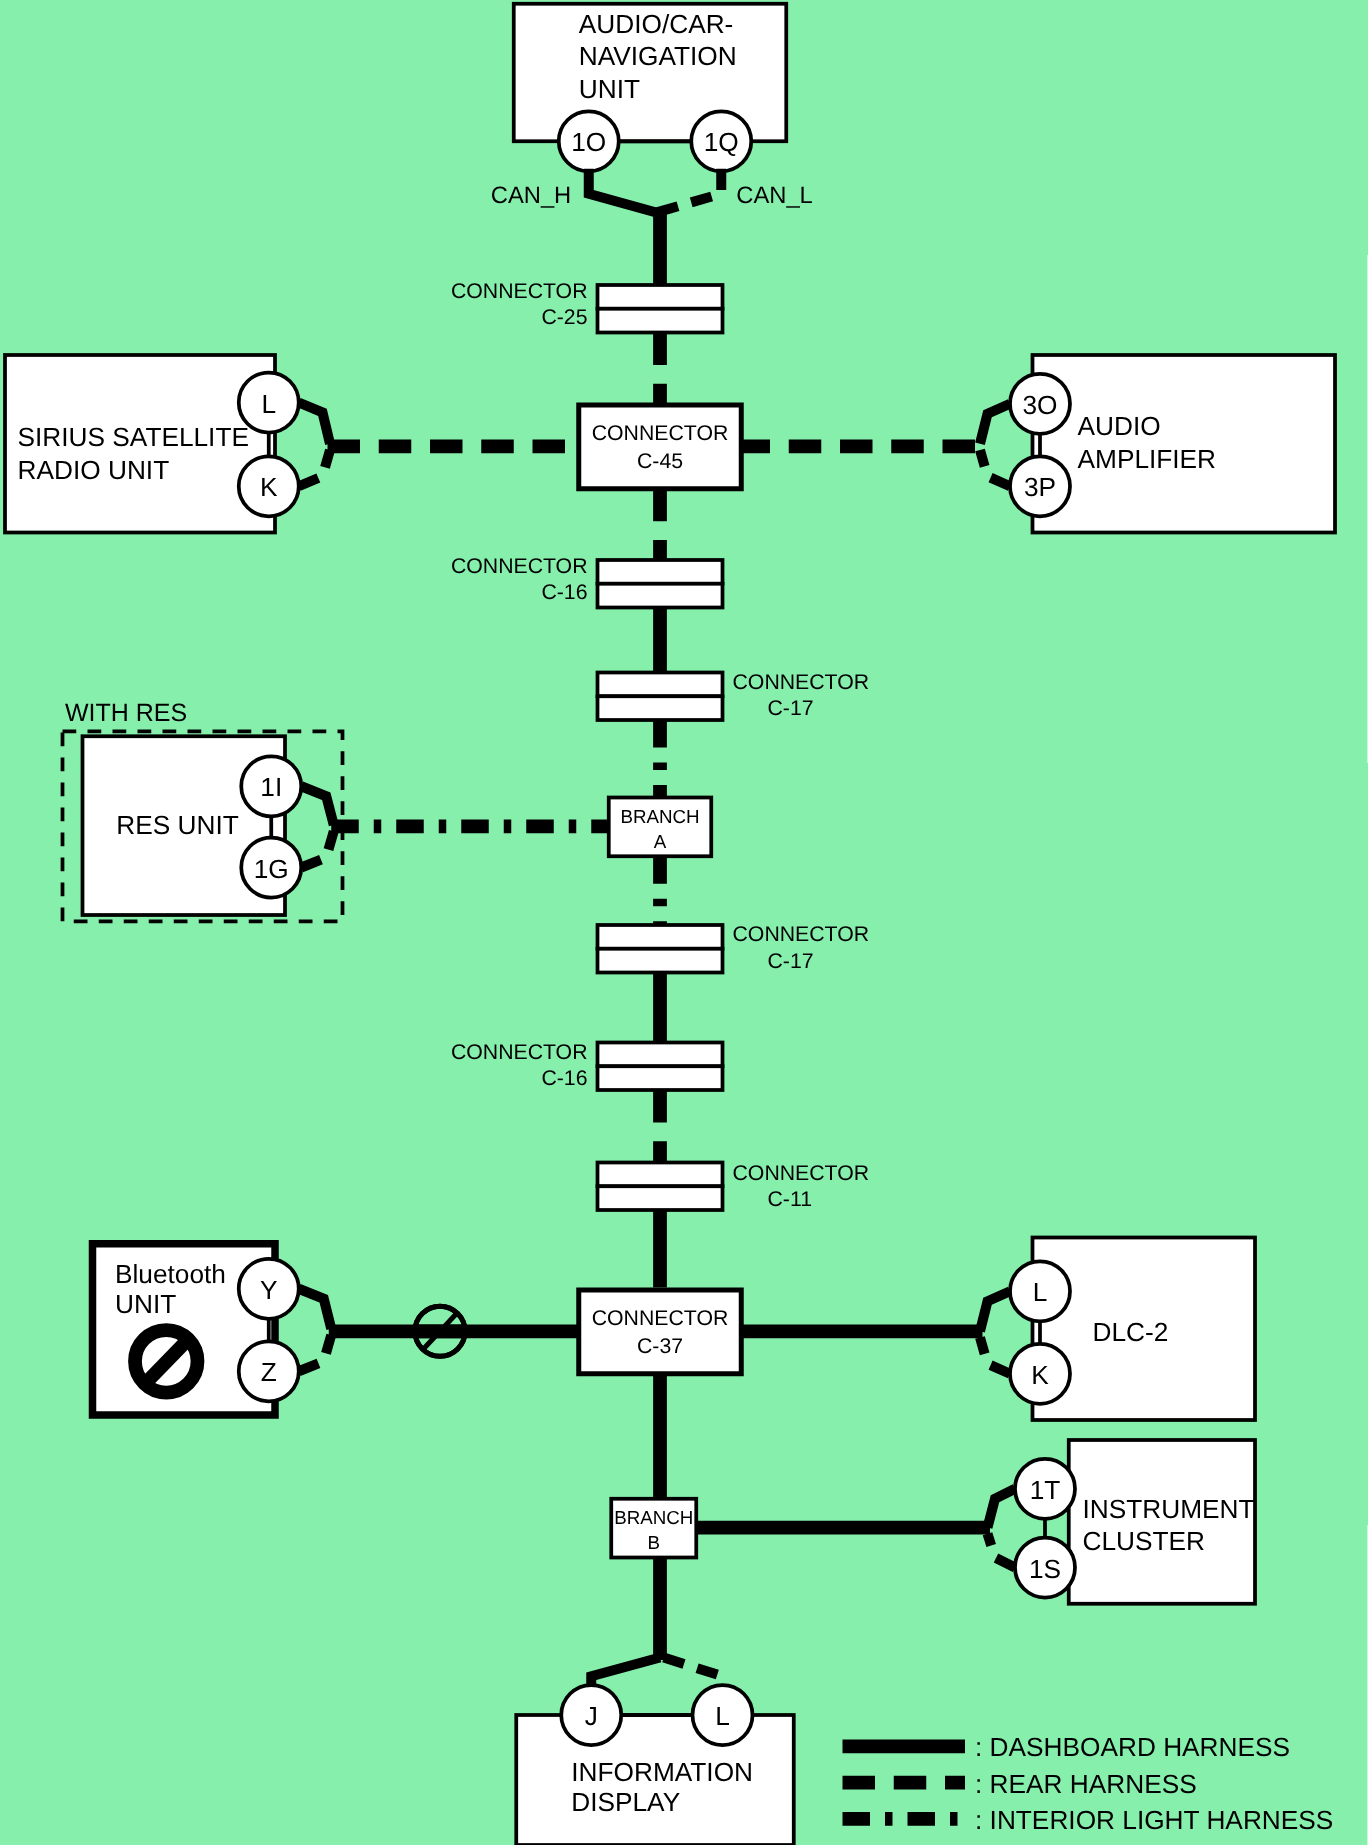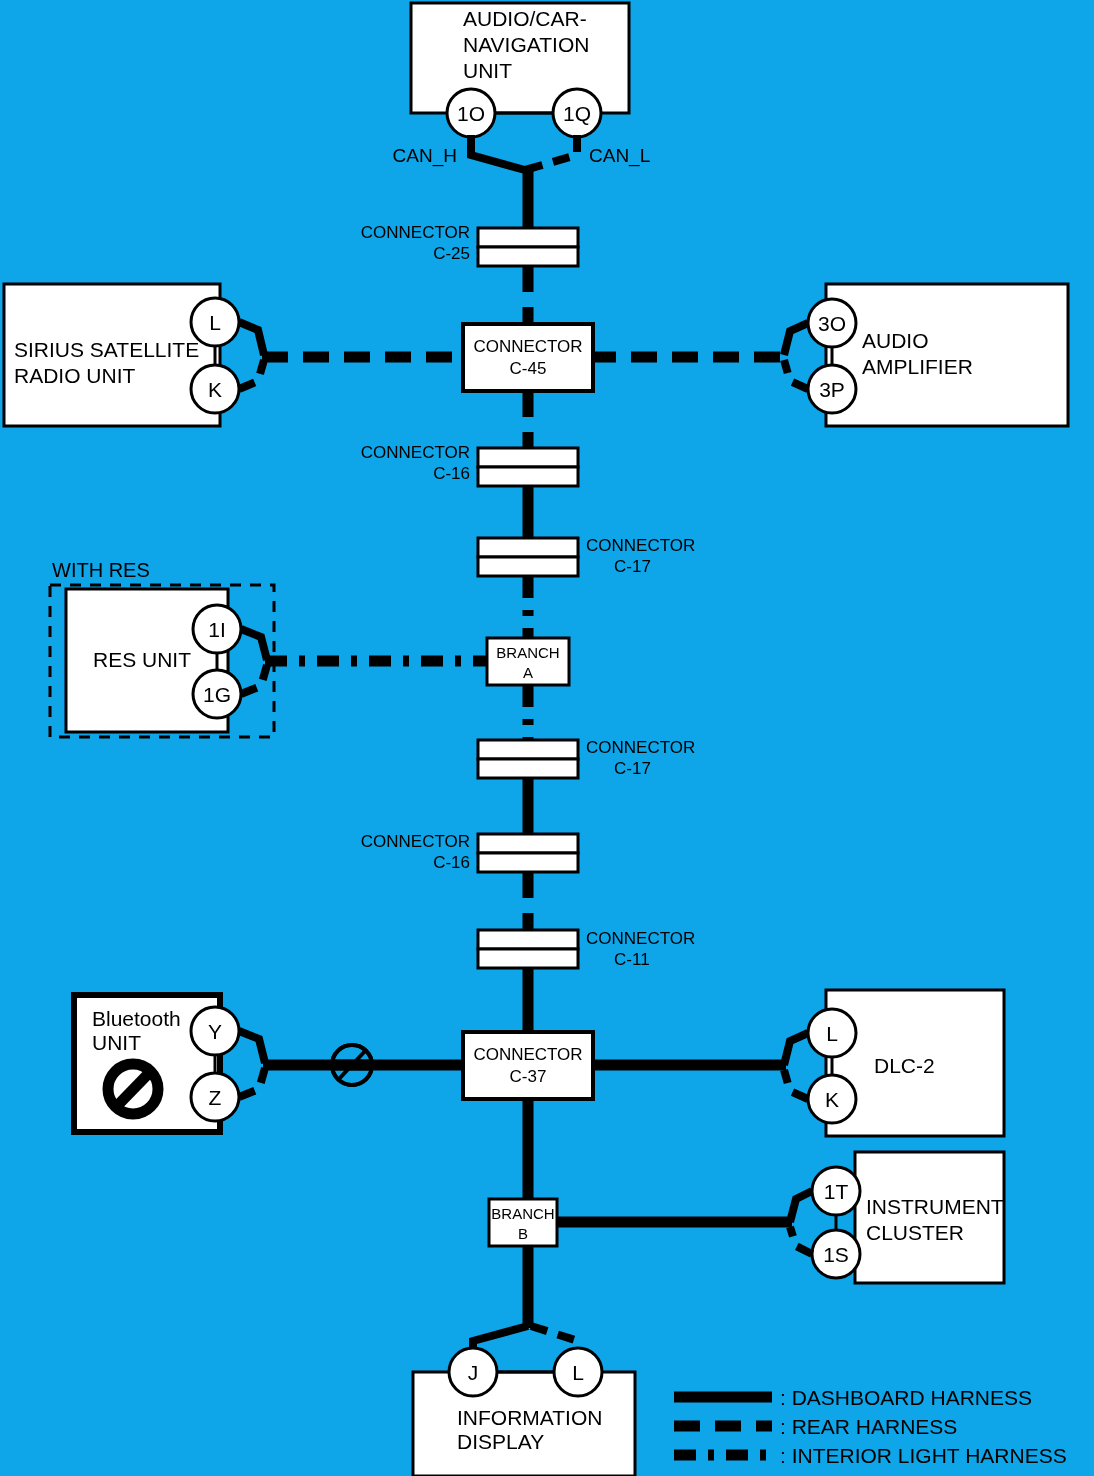--- a/index.html
+++ b/index.html
@@ -7,21 +7,21 @@
     padding: 0;
     background: #ffffff;
   }
   body {
     font-family: "Liberation Sans", sans-serif;
   }
   #diagram-root {
     position: relative;
     width: 1094px;
     height: 1476px;
-    background: #0ea5e9;
+    background: #86efac;
     overflow: hidden;
     text-decoration: underline;
   }
   svg.canvas {
     position: absolute;
     left: 0;
     top: 0;
     width: 1094px;
     height: 1476px;
   }

